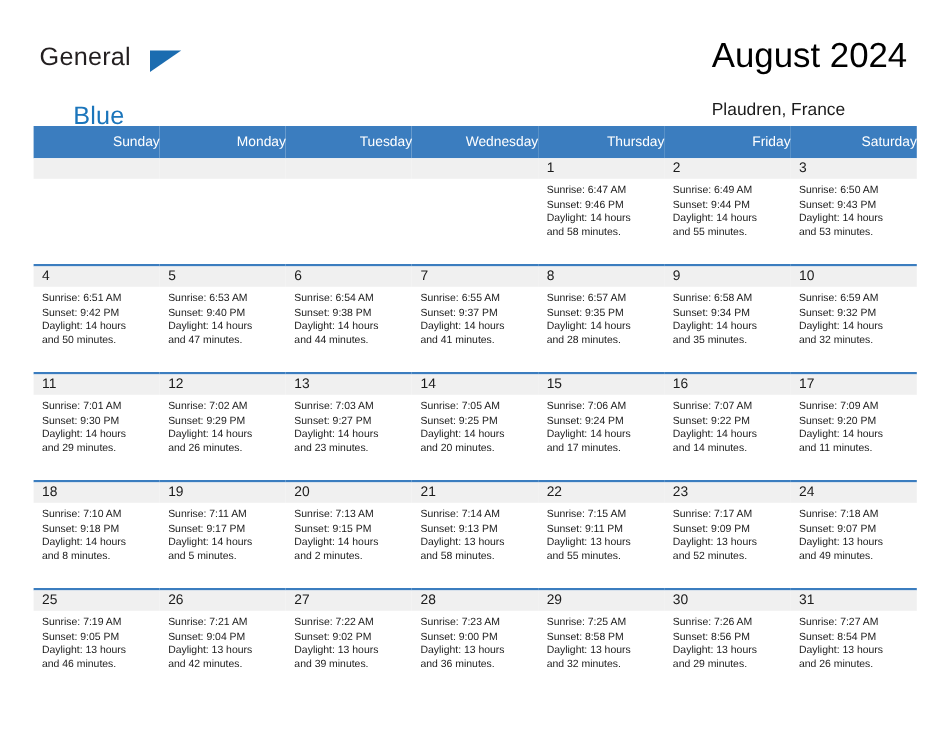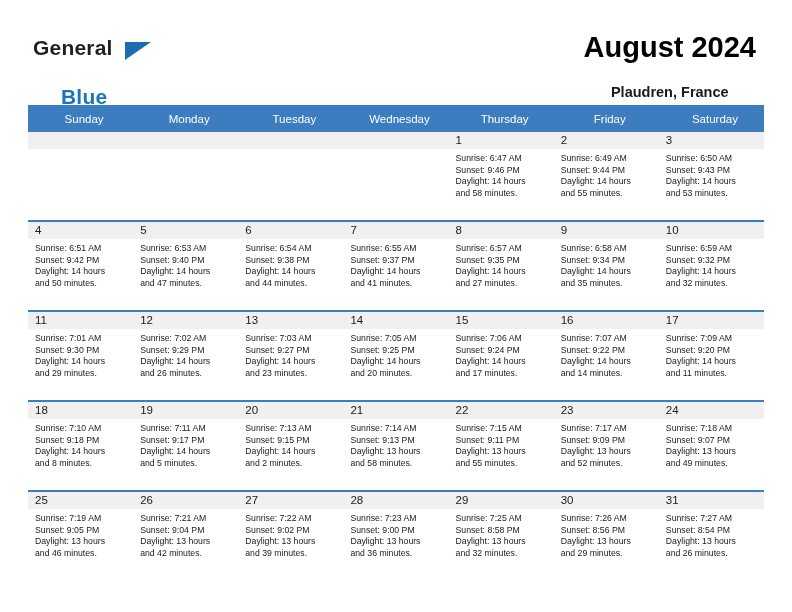--- a/index.html
+++ b/index.html
@@ -20,21 +20,20 @@
     height: 612px;
     box-sizing: border-box;
   }
   
   .header {
     position: absolute;
     left: 0;
     top: 0;
     width: 792px;
     height: 105px;
-    font-weight: bold;
   }
   .brand {
     position: absolute;
     left: 33px;
     top: 36px;
     width: 160px;
     height: 52px;
   }
   .brand-general {
     position: absolute;
@@ -61,21 +60,21 @@
     top: 6px;
     width: 0;
     height: 0;
     border-left: 26px solid #1b6cb0;
     border-bottom: 18px solid transparent;
   }
   .title-block {
     position: absolute;
     right: 36px;
     top: 30px;
-    text-align: center;
+    text-align: left;
   }
   .cal-title {
     font-size: 29px;
     color: #000000;
     line-height: 34px;
     white-space: nowrap;
     font-family: "Liberation Sans", sans-serif;
   }
   .cal-subtitle {
     font-size: 14.5px;
@@ -93,21 +92,21 @@
     width: 736px;
     border-collapse: collapse;
     table-layout: fixed;
   }
   .calendar col { width: 105.14px; }
   thead th {
     background: #3b7dbf;
     color: #ffffff;
     font-size: 11.5px;
     font-weight: normal;
-    text-align: center;
+    text-align: right;
     padding: 5px 0 5px 7px;
     height: 17px;
     vertical-align: middle;
     font-family: "Liberation Sans", sans-serif;
   }
   tbody td {
     vertical-align: top;
     padding: 0;
     border-top: 2px solid #3b7dbf;
     height: 88px;
@@ -282,21 +281,21 @@
               </div>
             </div>
           </td>
           <td>
             <div class="cell-inner">
               <div class="daynum-band">8</div>
               <div class="cell-body">
                 <div>Sunrise: 6:57 AM</div>
                 <div>Sunset: 9:35 PM</div>
                 <div>Daylight: 14 hours</div>
-                <div>and 27 minutes.</div>
+                <div>and 28 minutes.</div>
               </div>
             </div>
           </td>
           <td>
             <div class="cell-inner">
               <div class="daynum-band">9</div>
               <div class="cell-body">
                 <div>Sunrise: 6:58 AM</div>
                 <div>Sunset: 9:34 PM</div>
                 <div>Daylight: 14 hours</div>

